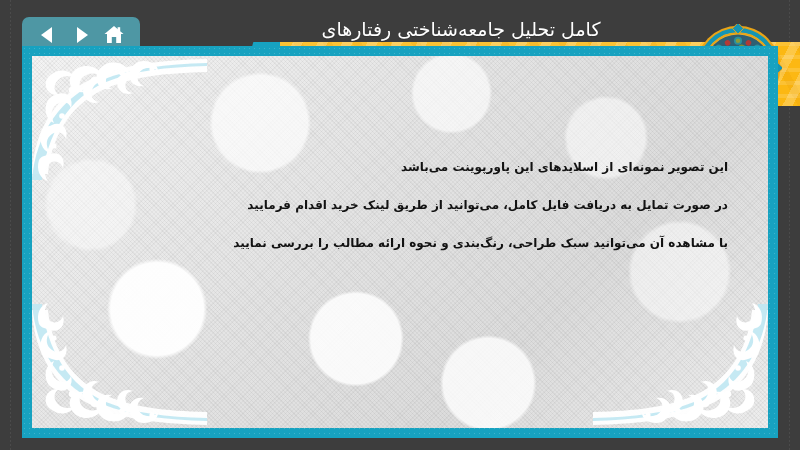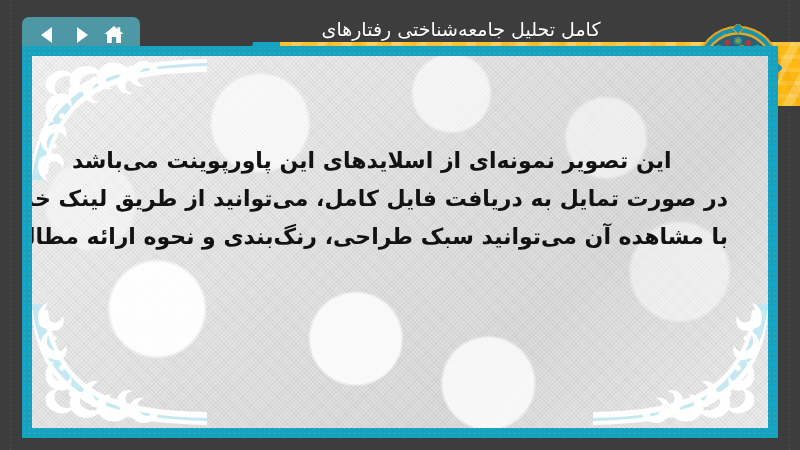--- a/index.html
+++ b/index.html
@@ -108,23 +108,23 @@
   }
 
   
   #medallion{
     position:absolute; right:18px; top:8px; width:88px; height:88px; border-radius:50%;
   }
   #medallion svg{ width:100%; height:100%; display:block; }
 
   
   #body{
-    position:absolute; left:40px; right:40px; top:86px;
-    direction:rtl; text-align:left;
-    color:#121212; font-size:22px; line-height:38px; font-weight:700;
+    position:absolute; left:40px; right:40px; top:92px;
+    direction:rtl; text-align:right;
+    color:#121212; font-size:12px; line-height:38px; font-weight:700;
   }
   #body .ln{ display:block; white-space:nowrap; }
 </style>
 </head>
 <body>
 
 <div id="stage">
 
   <div class="seam l"></div>
   <div class="seam r"></div>

